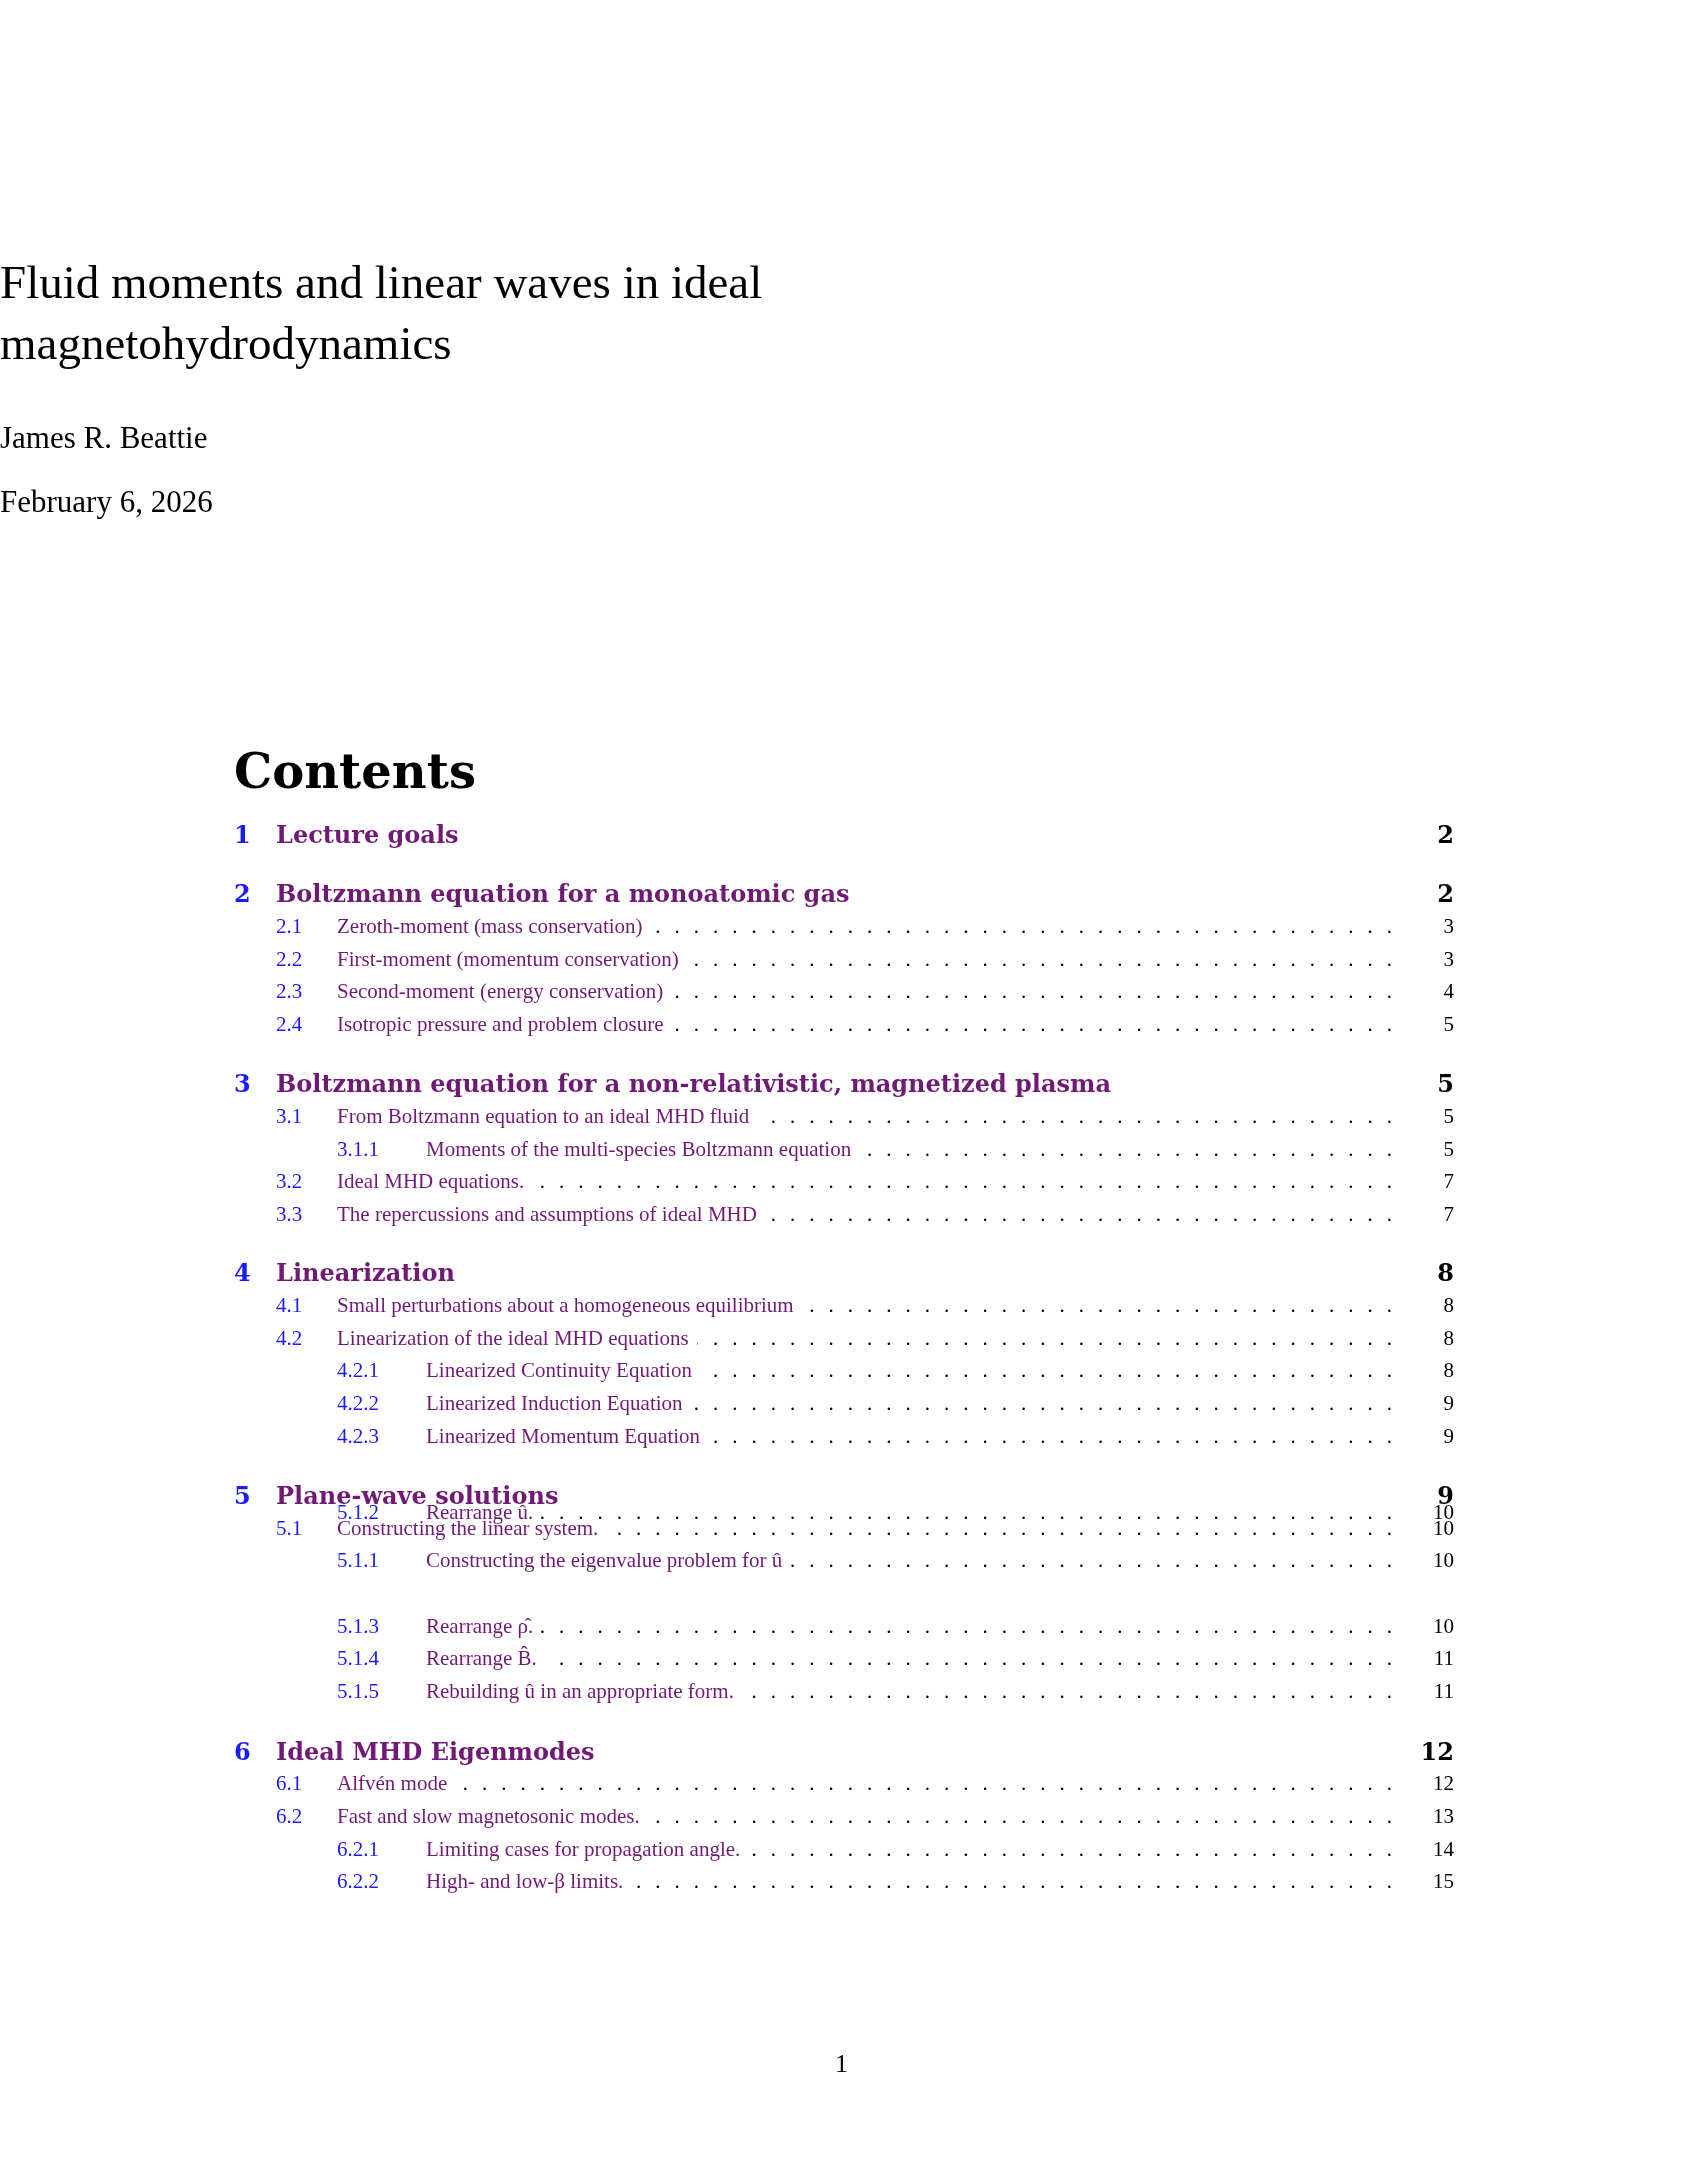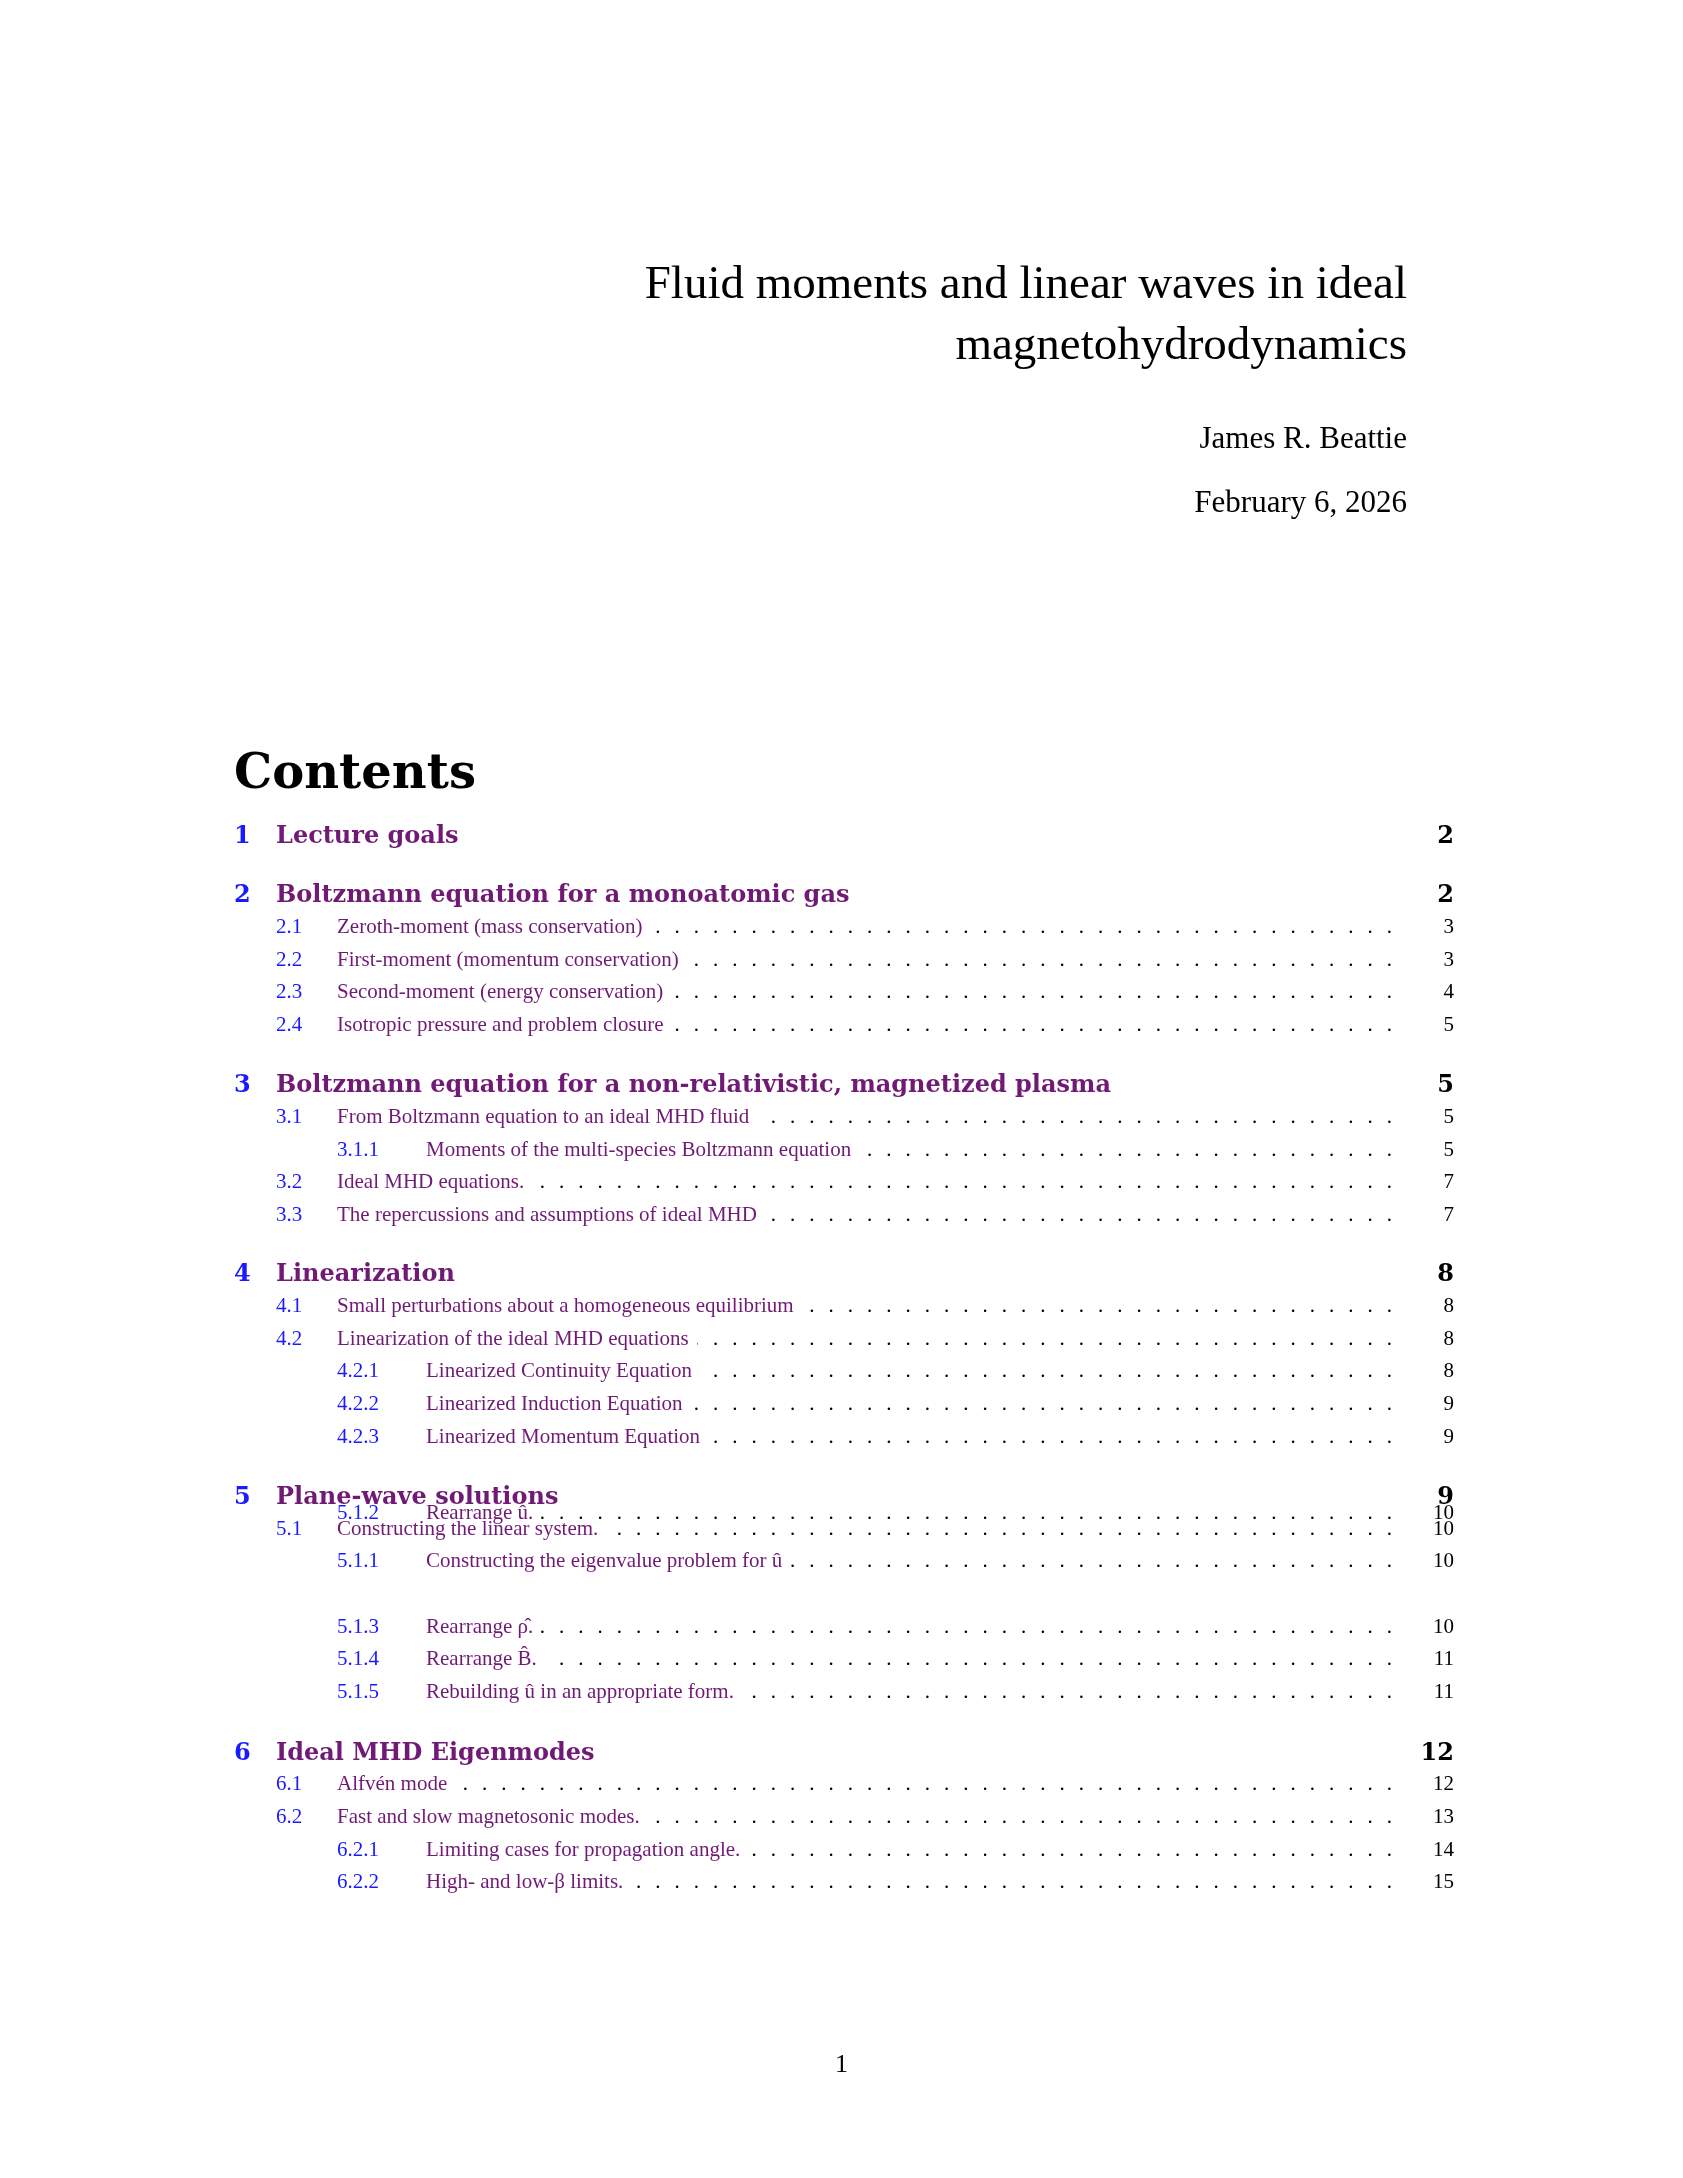--- a/index.html
+++ b/index.html
@@ -1,21 +1,21 @@
 <!DOCTYPE html>
 <html><head>
   <meta charset="utf-8">
   <style>
     html, body { margin: 0; padding: 0; background: #ffffff; }
     body {
       width: 1683px; height: 2178px; position: relative; overflow: hidden;
       font-family: "DejaVu Serif", "Liberation Serif", serif;
       color: #000;
     }
-    .title-block { position: absolute; left: 0; width: 1407px; top: 252px; text-align: right; }
+    .title-block { position: absolute; left: 0; width: 1407px; top: 252px; text-align: left; }
     .title {
       font-family: "Liberation Serif", serif;
       font-size: 47px; line-height: 61px; font-weight: normal; margin: 0;
     }
     .author { font-family: "Liberation Serif", serif; font-size: 31px; margin-top: 46px; }
     .date { font-family: "Liberation Serif", serif; font-size: 31px; margin-top: 28px; }
 
     .contents-heading {
       position: absolute; left: 234px; top: 743px; margin: 0;
       font-family: "DejaVu Serif", serif; font-weight: bold; font-size: 48px;

